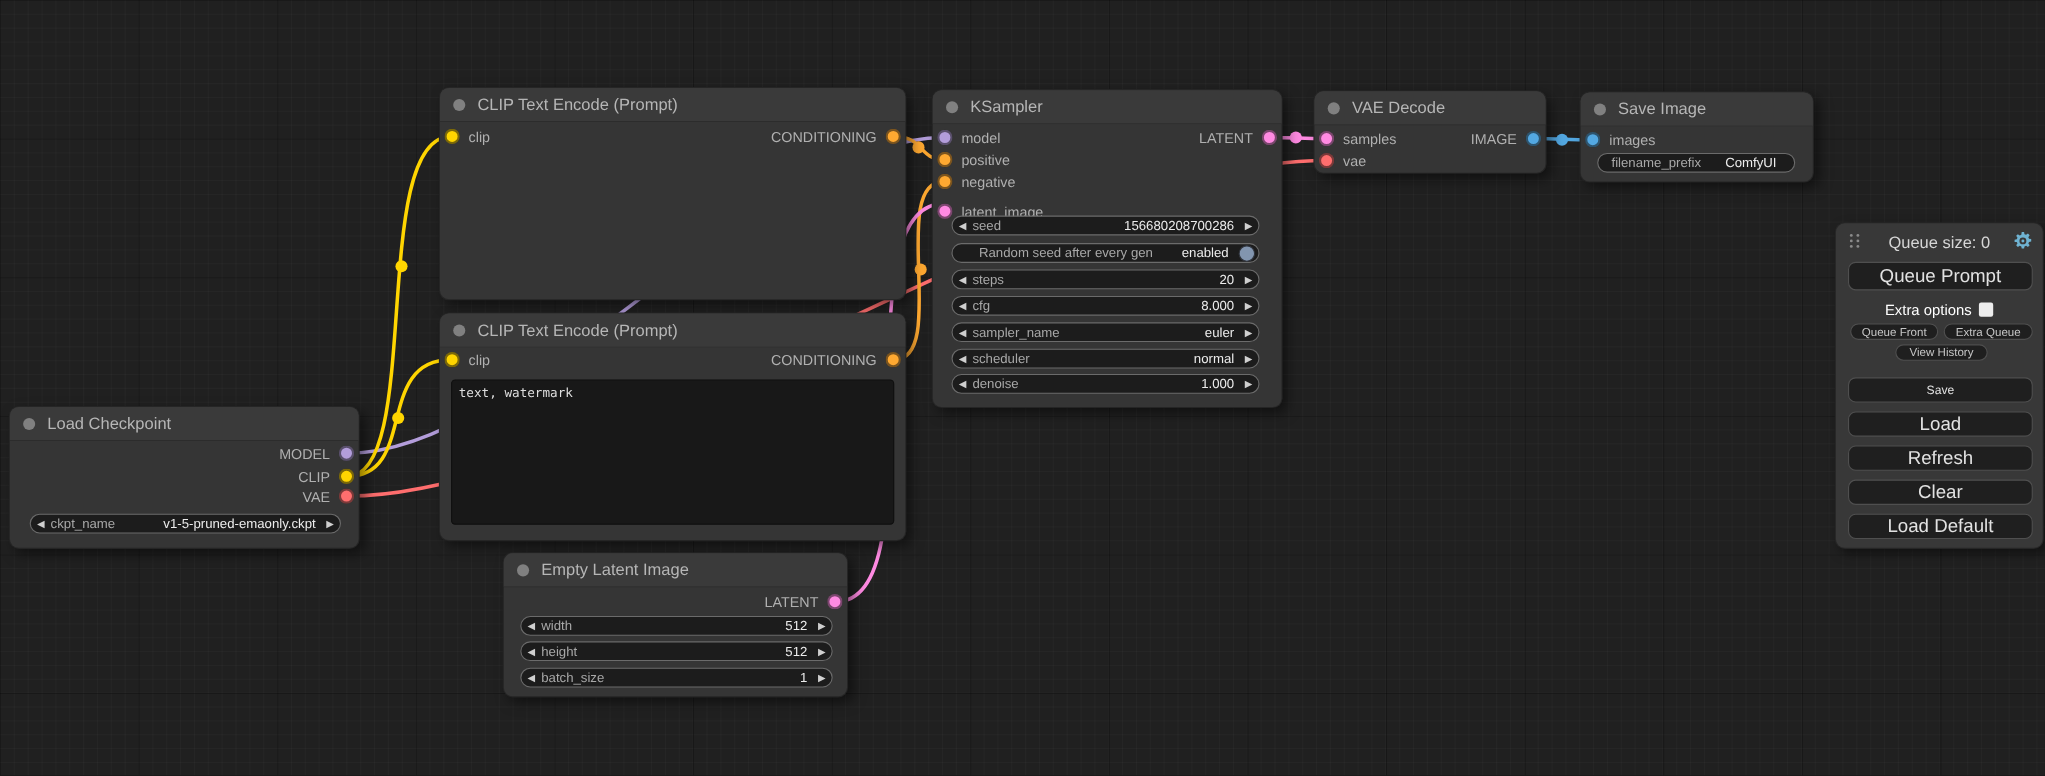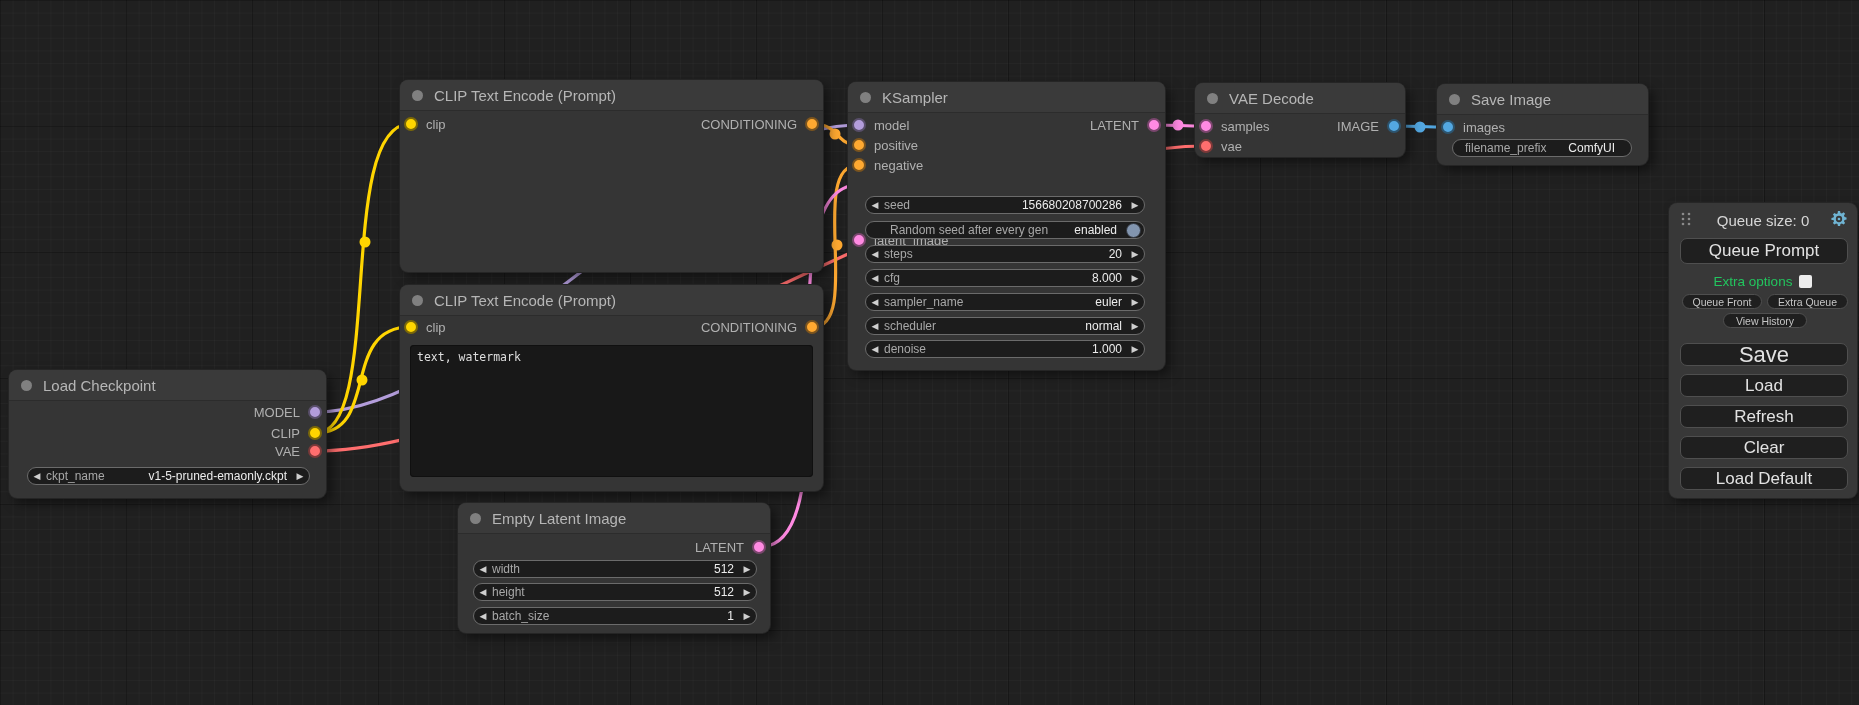--- a/index.html
+++ b/index.html
@@ -50,21 +50,21 @@
     position:absolute;z-index:3;background:#383838;border-radius:8px;
     box-shadow:0 0 0 1px #262626, 4px 4px 10px rgba(0,0,0,.5);color:#d4d4d4;
   }
   .pbtn{
     position:absolute;background:#1f1f1f;border:1px solid #4f4f4f;border-radius:7px;
     color:#e2e2e2;display:flex;align-items:center;justify-content:center;cursor:pointer;box-sizing:border-box;
   }
   .pbtn.small{font-size:10.5px;color:#c6c6c6;border-radius:8px;}
   .qhead{position:absolute;left:0;top:6px;right:0;height:22px;display:flex;align-items:center;}
   .qsize{position:absolute;left:0;right:0;text-align:center;font-size:15px;color:#d6d6d6;}
-  .extra-row{position:absolute;left:0;right:0;display:flex;align-items:center;justify-content:center;font-size:13.5px;color:#22c55e;}
+  .extra-row{position:absolute;left:0;right:0;display:flex;align-items:center;justify-content:center;font-size:13.5px;color:#ffffff;}
   .checkbox{width:13px;height:13px;background:#ededed;border-radius:2px;margin-left:7px;cursor:pointer;}
 </style>
 </head>
 <body>
 
 <div class="canvas">
 
   <svg class="wires" width="1859" height="705">
     <path d="M316,412 C480,412 690,125 858,125" stroke="#b39ddb"></path>
     <path d="M316,433 C385,433 335,124 410,124" stroke="#ffd500"></path>
@@ -182,21 +182,21 @@
       <span class="plabel">model</span>
     </div>
     <div class="port in" style="top:53px;">
       <span class="pdot" style="background: rgb(255, 169, 49);"></span>
       <span class="plabel">positive</span>
     </div>
     <div class="port in" style="top:73px;">
       <span class="pdot" style="background: rgb(255, 169, 49);"></span>
       <span class="plabel">negative</span>
     </div>
-    <div class="port in" style="top:100px;margin-top:48px;">
+    <div class="port in" style="top:100px;">
       <span class="pdot" style="background: rgb(255, 138, 226);"></span>
       <span class="plabel">latent_image</span>
     </div>
     <div class="port out" style="top:33px;">
       <span class="pdot" style="background: rgb(255, 138, 226);"></span>
       <span class="plabel">LATENT</span>
     </div>
     <div class="widget" style="left:17px;top:114px;width:280px;">
       <span class="warr">◀</span>
       <span class="wlabel">seed</span>
@@ -300,20 +300,20 @@
       </svg>
     </div>
     <div class="pbtn" style="left:11px;top:35px;width:168px;height:26px;font-size:17px;">Queue Prompt</div>
     <div class="extra-row" style="top:70px;height:16px;">
       <span>Extra options</span>
       <span class="checkbox"></span>
     </div>
     <div class="pbtn small" style="left:13px;top:91px;width:80px;height:15px;">Queue Front</div>
     <div class="pbtn small" style="left:98px;top:91px;width:81px;height:15px;">Extra Queue</div>
     <div class="pbtn small" style="left:54px;top:110px;width:84px;height:15px;">View History</div>
-    <div class="pbtn" style="left:11px;top:140px;width:168px;height:23px;font-size:22px;">Save</div>
+    <div class="pbtn" style="left:11px;top:140px;width:168px;height:23px;font-size:11px;">Save</div>
     <div class="pbtn" style="left:11px;top:171px;width:168px;height:23px;font-size:17px;">Load</div>
     <div class="pbtn" style="left:11px;top:202px;width:168px;height:23px;font-size:17px;">Refresh</div>
     <div class="pbtn" style="left:11px;top:233px;width:168px;height:23px;font-size:17px;">Clear</div>
     <div class="pbtn" style="left:11px;top:264px;width:168px;height:23px;font-size:17px;">Load Default</div>
   </div>
 
 </div>
 
 </body></html>

